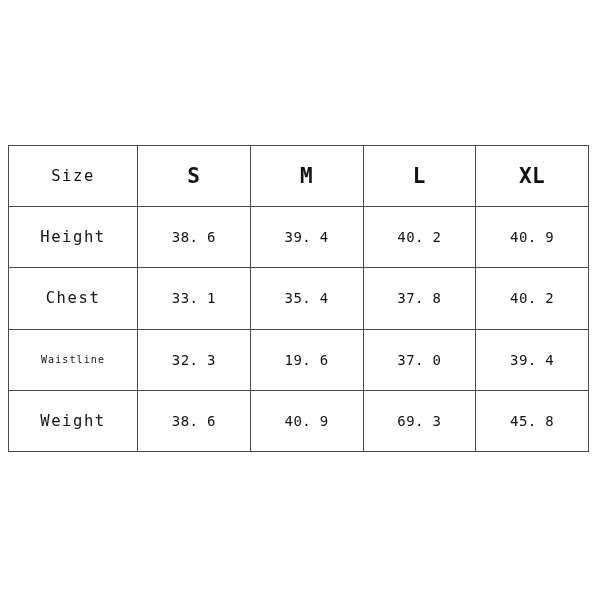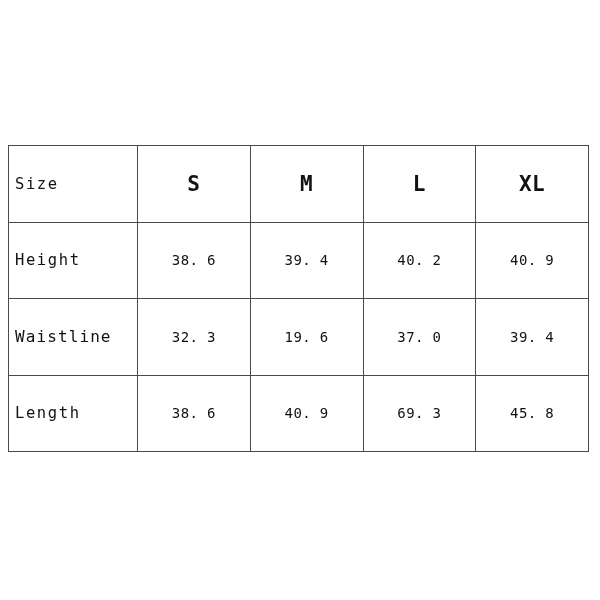--- a/index.html
+++ b/index.html
@@ -31,35 +31,36 @@
     background: #ffffff;
   }
 
   table.size-chart td {
     border: 1px solid #4a4a4a;
     padding: 0 6px;
     height: 43.8px;
     vertical-align: middle;
     color: #121212;
     background: #ffffff;
+    text-align: center;
   }
 
   
   col.col-label { width: 129px; }
   col.col-val   { width: 112.75px; }
 
   td.label-cell {
     text-align: left;
     font-size: 15.5px;
     letter-spacing: 1.6px;
     white-space: nowrap;
   }
   
   td.label-cell.small {
-    font-size: 16px;
+    font-size: 10px;
     letter-spacing: 1.1px;
     margin-left: 40px;
   }
 
   td.value-cell {
     text-align: center;
     font-size: 14px;
     letter-spacing: 0.4px;
     white-space: nowrap;
   }
@@ -96,31 +97,38 @@
       </tr>
 
       <tr>
         <td class="label-cell">Height</td>
         <td class="value-cell">38. 6</td>
         <td class="value-cell">39. 4</td>
         <td class="value-cell">40. 2</td>
         <td class="value-cell">40. 9</td>
       </tr>
 
+      <tr>
+        <td class="label-cell">Chest</td>
+        <td class="value-cell">33. 1</td>
+        <td class="value-cell">35. 4</td>
+        <td class="value-cell">37. 8</td>
+        <td class="value-cell">40. 2</td>
+      </tr>
 
       <tr>
         <td class="label-cell small">Waistline</td>
         <td class="value-cell">32. 3</td>
         <td class="value-cell">19. 6</td>
         <td class="value-cell">37. 0</td>
         <td class="value-cell">39. 4</td>
       </tr>
 
       <tr>
-        <td class="label-cell">Length</td>
+        <td class="label-cell">Weight</td>
         <td class="value-cell">38. 6</td>
         <td class="value-cell">40. 9</td>
         <td class="value-cell">69. 3</td>
         <td class="value-cell">45. 8</td>
       </tr>
 
 
     </tbody>
   </table>
 </div>

